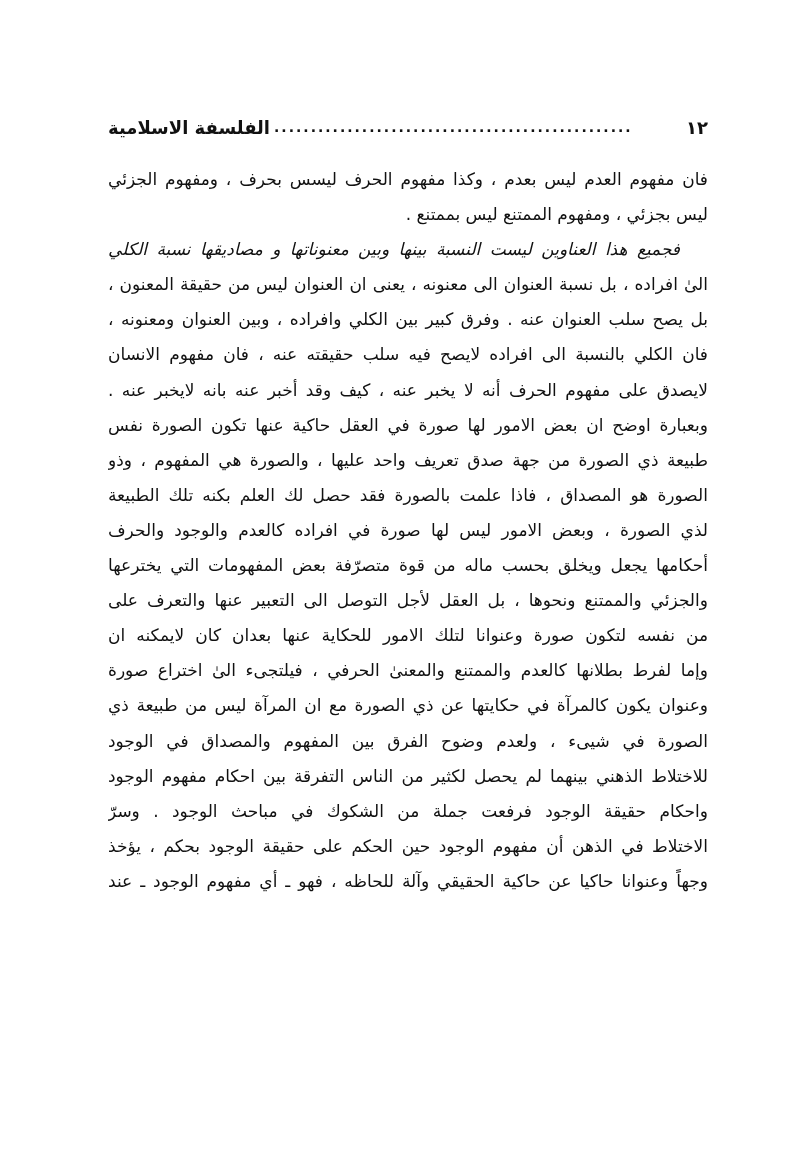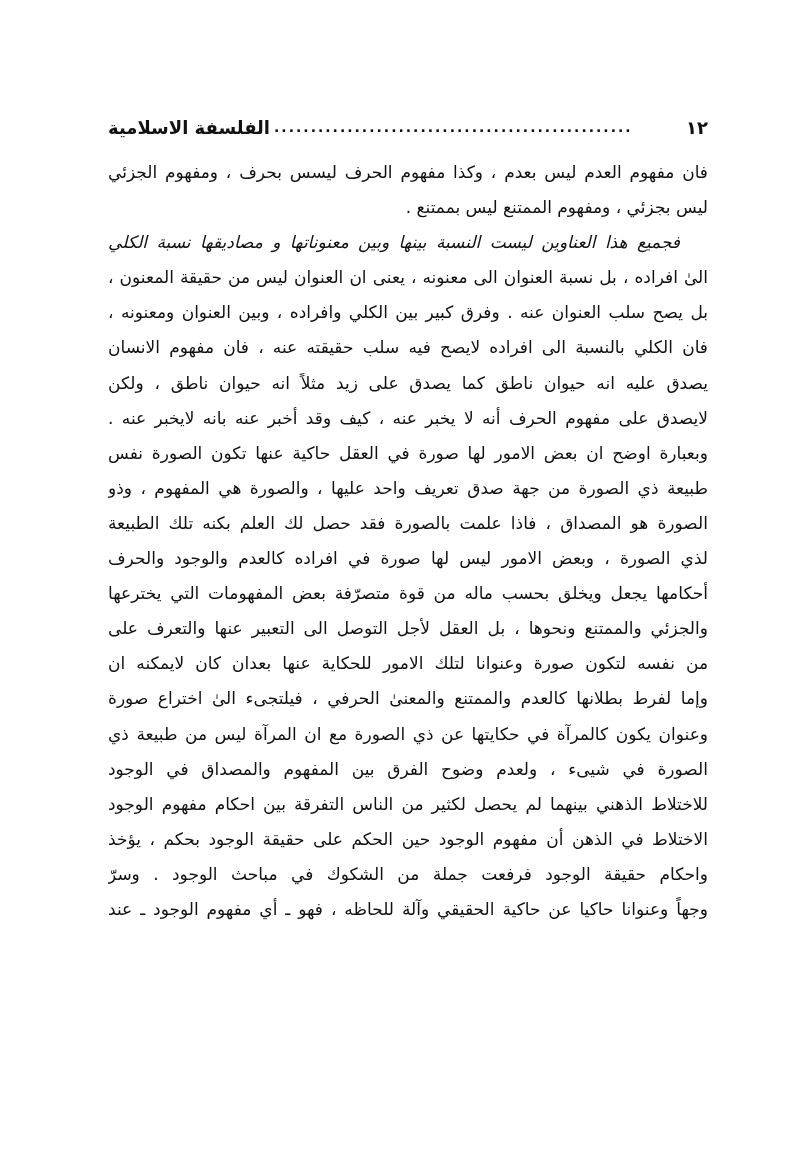--- a/index.html
+++ b/index.html
@@ -14,21 +14,21 @@
       direction: rtl; display: flex; align-items: center;
       font-weight: bold; font-size: 18px;
     }
     .header .page-num { flex: 0 0 auto; padding-left: 4px; margin-left: 48px; }
     .header .dots {
       flex: 1 1 auto; overflow: hidden; white-space: nowrap;
       letter-spacing: 2px; font-size: 14px; line-height: 1; direction: ltr; text-align: center;
     }
     .header .running-title { flex: 0 0 auto; padding-right: 4px; }
     .body-text {
-      position: absolute; left: 108px; top: 155px; width: 600px;
+      position: absolute; left: 108px; top: 162px; width: 600px;
       direction: rtl; font-size: 17px; line-height: 35.1px;
     }
     .line {
       display: block; height: 35.1px; white-space: nowrap; overflow: hidden;
       text-align: justify; text-align-last: justify;
     }
     .line.last { text-align-last: right; }
     .line.indent { padding-right: 28px; font-style: italic; }
   </style>
 </head>
@@ -41,30 +41,29 @@
     <span class="running-title">الفلسفة الاسلامية</span>
   </div>
 
   <div class="body-text">
     <span class="line">فان مفهوم العدم ليس بعدم ، وكذا مفهوم الحرف ليسس بحرف ، ومفهوم الجزئي</span>
     <span class="line last">ليس بجزئي ، ومفهوم الممتنع ليس بممتنع .</span>
     <span class="line indent">فجميع هذا العناوين ليست النسبة بينها وبين معنوناتها و مصاديقها نسبة الكلي</span>
     <span class="line">الىٰ افراده ، بل نسبة العنوان الى معنونه ، يعنى ان العنوان ليس من حقيقة المعنون ،</span>
     <span class="line">بل يصح سلب العنوان عنه . وفرق كبير بين الكلي وافراده ، وبين العنوان ومعنونه ،</span>
     <span class="line">فان الكلي بالنسبة الى افراده لايصح فيه سلب حقيقته عنه ، فان مفهوم الانسان</span>
-    <span class="line">يصدق عليه انه حيوان ناطق كما يصدق على زيد مثلاً انه حيوان ناطق ، ولكن</span>
     <span class="line">لايصدق على مفهوم الحرف أنه لا يخبر عنه ، كيف وقد أخبر عنه بانه لايخبر عنه .</span>
     <span class="line">وبعبارة اوضح ان بعض الامور لها صورة في العقل حاكية عنها تكون الصورة نفس</span>
     <span class="line">طبيعة ذي الصورة من جهة صدق تعريف واحد عليها ، والصورة هي المفهوم ، وذو</span>
     <span class="line">الصورة هو المصداق ، فاذا علمت بالصورة فقد حصل لك العلم بكنه تلك الطبيعة</span>
     <span class="line">لذي الصورة ، وبعض الامور ليس لها صورة في افراده كالعدم والوجود والحرف</span>
     <span class="line">أحكامها يجعل ويخلق بحسب ماله من قوة متصرّفة بعض المفهومات التي يخترعها</span>
     <span class="line">والجزئي والممتنع ونحوها ، بل العقل لأجل التوصل الى التعبير عنها والتعرف على</span>
     <span class="line">من نفسه لتكون صورة وعنوانا لتلك الامور للحكاية عنها بعدان كان لايمكنه ان</span>
     <span class="line">وإما لفرط بطلانها كالعدم والممتنع والمعنىٰ الحرفي ، فيلتجىء الىٰ اختراع صورة</span>
     <span class="line">وعنوان يكون كالمرآة في حكايتها عن ذي الصورة مع ان المرآة ليس من طبيعة ذي</span>
     <span class="line">الصورة في شيىء ، ولعدم وضوح الفرق بين المفهوم والمصداق في الوجود</span>
     <span class="line">للاختلاط الذهني بينهما لم يحصل لكثير من الناس التفرقة بين احكام مفهوم الوجود</span>
+    <span class="line">واحكام حقيقة الوجود فرفعت جملة من الشكوك في مباحث الوجود . وسرّ</span>
     <span class="line">الاختلاط في الذهن أن مفهوم الوجود حين الحكم على حقيقة الوجود بحكم ، يؤخذ</span>
-    <span class="line">واحكام حقيقة الوجود فرفعت جملة من الشكوك في مباحث الوجود . وسرّ</span>
     <span class="line">وجهاً وعنوانا حاكيا عن حاكية الحقيقي وآلة للحاظه ، فهو ـ أي مفهوم الوجود ـ عند</span>
   </div>
 </div>
 
 </body></html>

